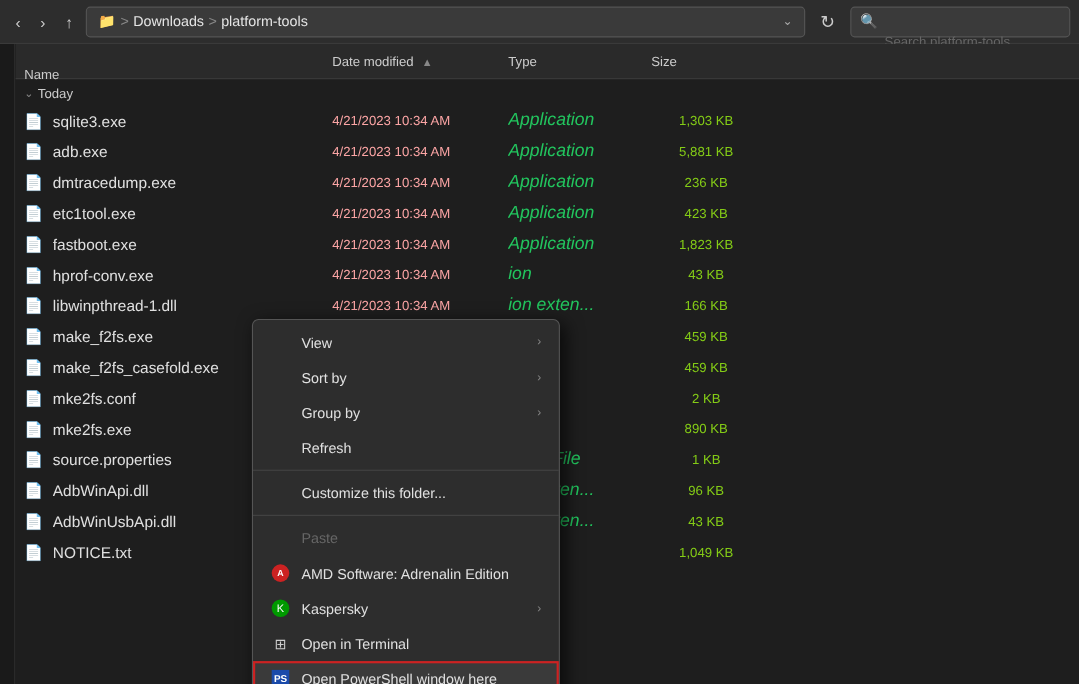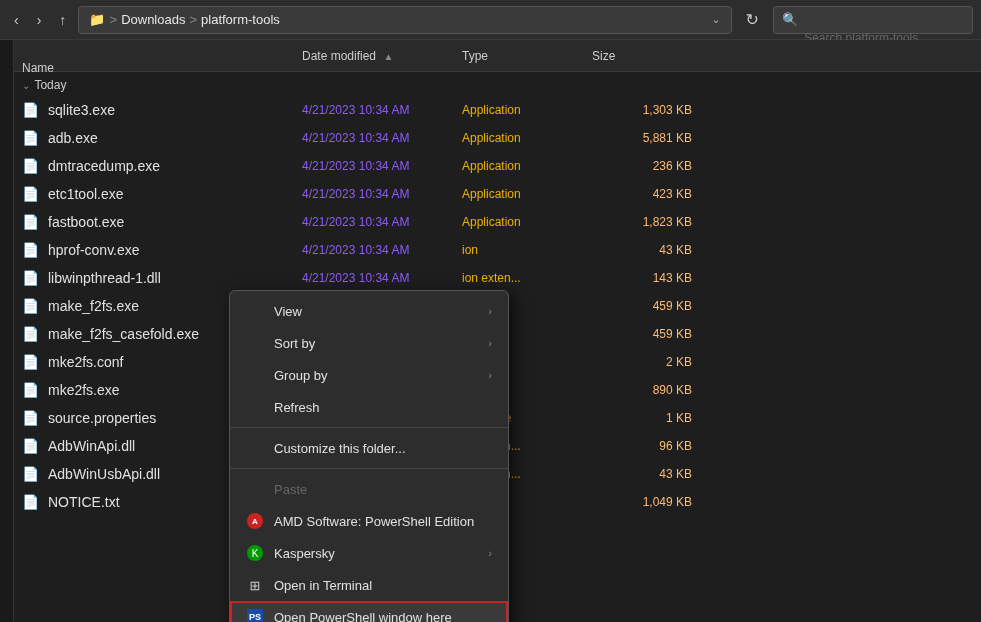--- a/index.html
+++ b/index.html
@@ -120,23 +120,23 @@
     .group-arrow { font-size: 10px; color: #888; }
     .file-row {
       display: flex;
       align-items: center;
       height: 28px;
       padding: 0 8px;
       cursor: default;
     }
     .file-icon { width: 20px; margin-right: 6px; font-size: 14px; }
     .file-name { width: 254px; font-size: 14px; color: #e0e0e0; overflow: hidden; text-overflow: ellipsis; white-space: nowrap; }
-    .file-date { width: 160px; font-size: 12px; color: #8b5cf6; }
-    .file-type { width: 130px; font-size: 12px; color: #eab308; overflow: hidden; text-overflow: ellipsis; white-space: nowrap; }
-    .file-size { width: 100px; font-size: 12px; color: #fdba74; text-align: right; }
+    .file-date { width: 160px; font-size: 12px; color: #fca5a5; }
+    .file-type { width: 130px; font-size: 16px; color: #22c55e; overflow: hidden; text-overflow: ellipsis; white-space: nowrap; font-style: italic; }
+    .file-size { width: 100px; font-size: 12px; color: #84cc16; text-align: center; }
 
     
     .context-menu {
       position: absolute;
       left: 215px;
       top: 250px;
       width: 280px;
       background: #2d2d2d;
       border: 1px solid #555;
       border-radius: 6px;
@@ -258,21 +258,21 @@
     <span class="file-name">hprof-conv.exe</span>
     <span class="file-date">4/21/2023 10:34 AM</span>
     <span class="file-type">ion</span>
     <span class="file-size">43 KB</span>
   </div>
           <div class="file-row">
     <span class="file-icon">📄</span>
     <span class="file-name">libwinpthread-1.dll</span>
     <span class="file-date">4/21/2023 10:34 AM</span>
     <span class="file-type">ion exten...</span>
-    <span class="file-size">143 KB</span>
+    <span class="file-size">166 KB</span>
   </div>
           <div class="file-row">
     <span class="file-icon">📄</span>
     <span class="file-name">make_f2fs.exe</span>
     <span class="file-date">4/21/2023 10:34 AM</span>
     <span class="file-type">ion</span>
     <span class="file-size">459 KB</span>
   </div>
           <div class="file-row">
     <span class="file-icon">📄</span>
@@ -353,21 +353,21 @@
         </div>
         <div class="ctx-divider"></div>
         <div class="ctx-item disabled">
           <span class="ctx-icon"></span>
           <span class="ctx-label">Paste</span>
         </div>
         <div class="ctx-item">
           <span class="ctx-icon">
             <span class="icon-amd">A</span>
           </span>
-          <span class="ctx-label">AMD Software: PowerShell Edition</span>
+          <span class="ctx-label">AMD Software: Adrenalin Edition</span>
         </div>
         <div class="ctx-item">
           <span class="ctx-icon">
             <span class="icon-kas">K</span>
           </span>
           <span class="ctx-label">Kaspersky</span>
           <span class="ctx-arrow">›</span>
         </div>
         <div class="ctx-item">
           <span class="ctx-icon" style="color:#ccc;">⊞</span>

